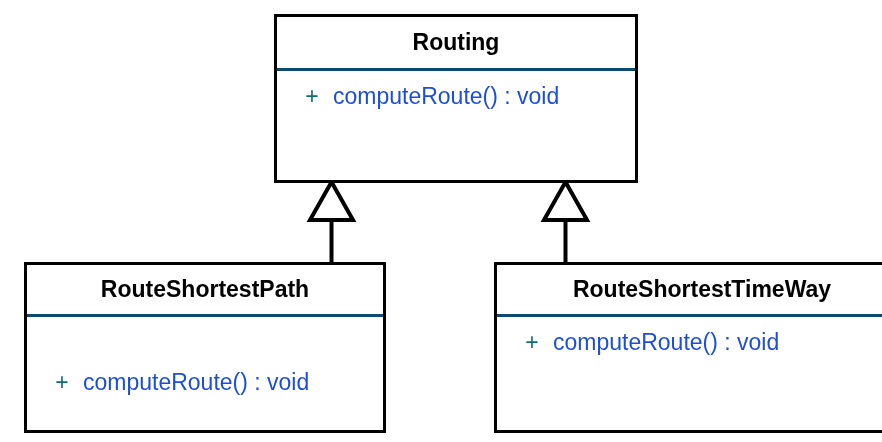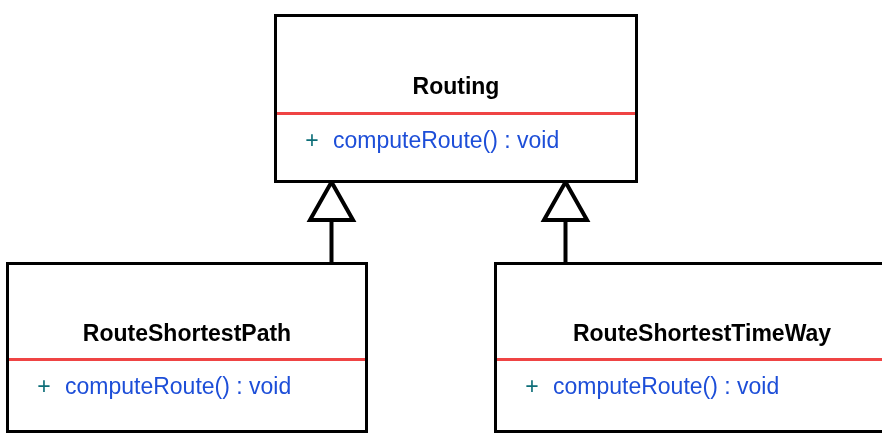--- a/index.html
+++ b/index.html
@@ -27,23 +27,22 @@
     border: 3px solid #000000;
     display: flex;
     flex-direction: column;
     z-index: 5;
   }
   .uml-class-name-band {
     box-sizing: border-box;
     display: flex;
     align-items: center;
     justify-content: center;
-    border-bottom: 3px solid #ef4444;
+    border-bottom: 3px solid #0c4a6e;
     background: #ffffff;
-    margin-top: 44px;
   }
   .uml-class-name {
     font-weight: bold;
     color: #000000;
     letter-spacing: 0px;
     white-space: nowrap;
   }
   .uml-compartment {
     box-sizing: border-box;
     flex: 1 1 auto;
@@ -72,24 +71,25 @@
     width: 364px;
     height: 169px;
   }
   #class-routing .uml-class-name-band { height: 54px; }
   #class-routing .uml-class-name { font-size: 23px; }
   #class-routing .uml-compartment { padding-left: 14px; }
   #class-routing .uml-member { font-size: 23px; }
   #class-routing .uml-member-vis { width: 42px; }
 
   #class-shortest-path {
-    left: 6px;
+    left: 24px;
     top: 262px;
     width: 362px;
     height: 171px;
+    gap: 40px;
   }
   #class-shortest-path .uml-class-name-band { height: 52px; }
   #class-shortest-path .uml-class-name { font-size: 23px; }
   #class-shortest-path .uml-compartment { padding-left: 14px; }
   #class-shortest-path .uml-member { font-size: 23px; }
   #class-shortest-path .uml-member-vis { width: 42px; }
 
   #class-shortest-time-way {
     left: 494px;
     top: 262px;

